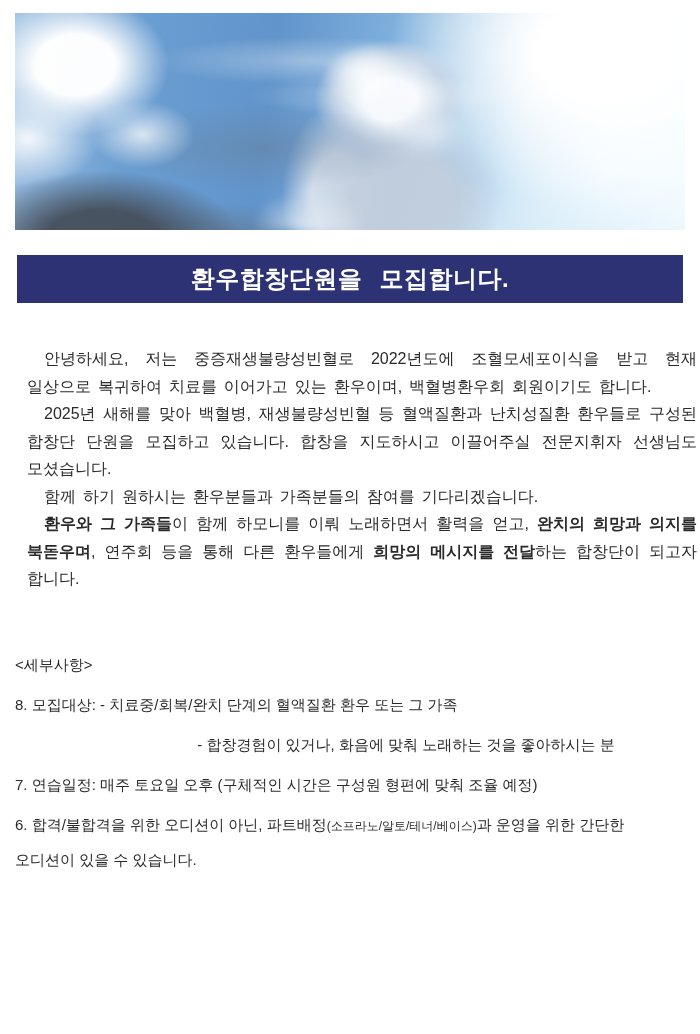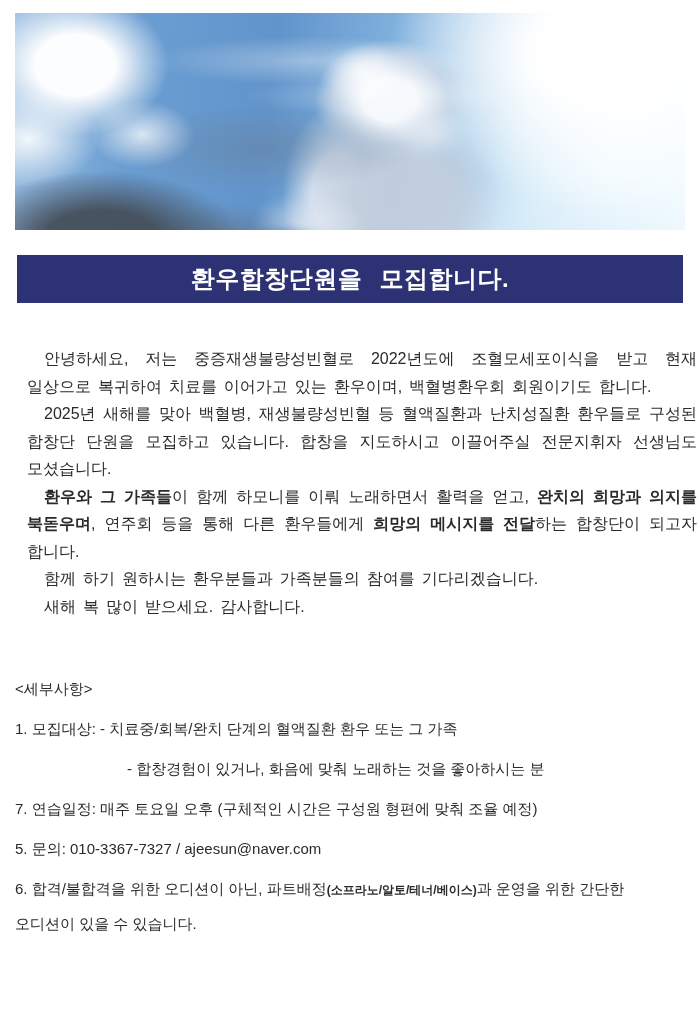--- a/index.html
+++ b/index.html
@@ -64,46 +64,44 @@
   .bodytext{
     position:absolute;left:15px;top:345px;width:670px;
     font-size:16px;line-height:27.5px;
     text-align:justify;word-break:keep-all;word-spacing:2.5px;margin-left:12px;
   }
   .bodytext p{margin:0;text-indent:17px;}
   .bodytext .b{font-weight:bold;}
 
   
   .details{
-    position:absolute;left:15px;top:672px;width:670px;
+    position:absolute;left:15px;top:648px;width:670px;
     font-size:15px;
   }
   .details p{margin:0 0 7px;line-height:33px;word-break:keep-all;}
-  .details .subline{padding-left:112px;}
-  .details .small{font-size:12px;font-weight:bold;}
+  .details .subline{padding-left:112px;text-align:center;}
+  .details .small{font-size:12px;}
 </style>
 </head>
 <body>
 
 <div class="photo">
   <div class="soft"></div>
 </div>
 
 <div class="banner">
   <span>환우합창단원을 모집합니다.</span>
 </div>
 
 <div class="bodytext">
   <p><span>안녕하세요, 저는 중증재생불량성빈혈로 2022년도에 조혈모세포이식을 받고 현재 일상으로 복귀하여 치료를 이어가고 있는 환우이며, 백혈병환우회 회원이기도 합니다.</span></p>
   <p><span>2025년 새해를 맞아 백혈병, 재생불량성빈혈 등 혈액질환과 난치성질환 환우들로 구성된 합창단 단원을 모집하고 있습니다. 합창을 지도하시고 이끌어주실 전문지휘자 선생님도 모셨습니다.</span></p>
+  <p><span>함께 하기 원하시는 환우분들과 가족분들의 참여를 기다리겠습니다.</span></p>
   <p><span class="b">환우와 그 가족들</span><span>이 함께 하모니를 이뤄 노래하면서 활력을 얻고, </span><span class="b">완치의 희망과 의지를 북돋우며</span><span>, 연주회 등을 통해 다른 환우들에게 </span><span class="b">희망의 메시지를 전달</span><span>하는 합창단이 되고자 합니다.</span></p>
-  <p><span>함께 하기 원하시는 환우분들과 가족분들의 참여를 기다리겠습니다.</span></p>
-  <p><span>새해 복 많이 받으세요. 감사합니다.</span></p>
 </div>
 
 <div class="details">
   <p>&lt;세부사항&gt;</p>
-  <p>1. 모집대상: - 치료중/회복/완치 단계의 혈액질환 환우 또는 그 가족</p>
+  <p>8. 모집대상: - 치료중/회복/완치 단계의 혈액질환 환우 또는 그 가족</p>
   <p class="subline">- 합창경험이 있거나, 화음에 맞춰 노래하는 것을 좋아하시는 분</p>
   <p>7. 연습일정: 매주 토요일 오후 (구체적인 시간은 구성원 형편에 맞춰 조율 예정)</p>
-  <p>5. 문의: 010-3367-7327 / ajeesun@naver.com</p>
   <p><span>6. 합격/불합격을 위한 오디션이 아닌, 파트배정</span><span class="small">(소프라노/알토/테너/베이스)</span><span>과 운영을 위한 간단한 오디션이 있을 수 있습니다.</span></p>
 </div>
 
 </body></html>

